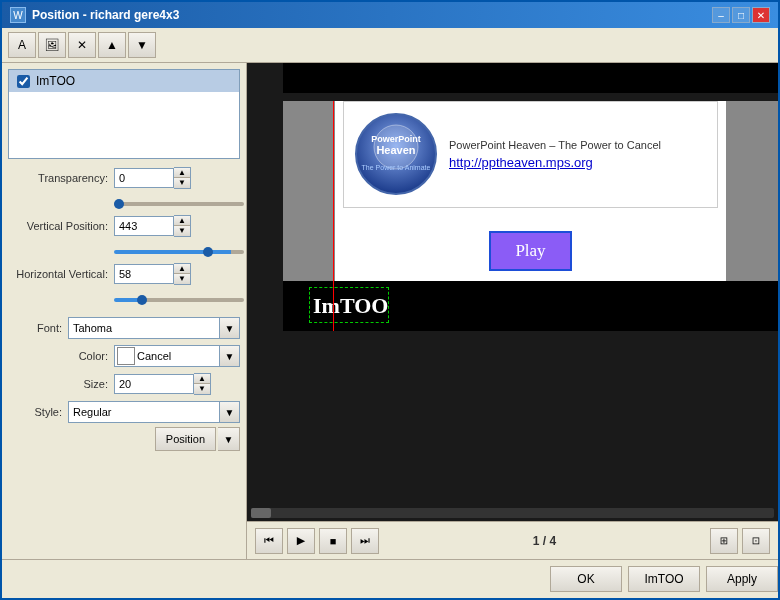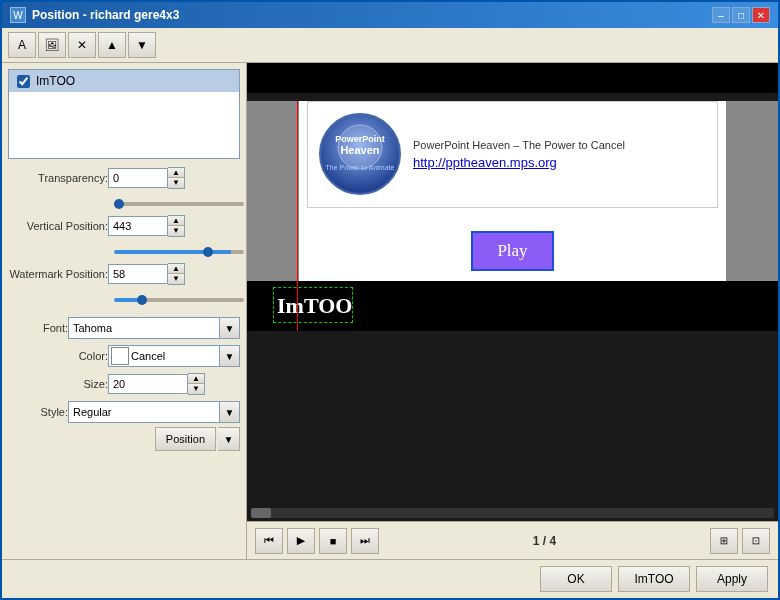--- a/index.html
+++ b/index.html
@@ -120,20 +120,21 @@
       accent-color: #1a5ba6;
     }
     .form-section {
       display: flex;
       flex-direction: column;
       gap: 6px;
     }
     .form-row {
       display: flex;
       align-items: center;
+      gap: 6px;
     }
     .form-label {
       width: 100px;
       font-size: 11px;
       color: #333;
       text-align: right;
     }
     .form-input-group {
       display: flex;
       align-items: center;
@@ -251,20 +252,21 @@
       background: #1a1a1a;
       display: flex;
       flex-direction: column;
       position: relative;
       overflow: hidden;
     }
     .preview-area {
       flex: 1;
       position: relative;
       overflow: hidden;
+      padding-left: 36px;
     }
     .red-line-v {
       position: absolute;
       left: 50px;
       top: 0;
       bottom: 0;
       width: 1px;
       background: red;
       z-index: 10;
     }
@@ -303,21 +305,21 @@
       background: linear-gradient(to bottom, #f5f3ee, #dbd8d0);
       cursor: pointer;
       display: flex;
       align-items: center;
       justify-content: center;
       font-size: 11px;
     }
     .dialog-footer {
       background: #ece9d8;
       border-top: 1px solid #b0a898;
-      padding: 6px 10px;
+      padding: 6px 0;
       display: flex;
       justify-content: flex-end;
       gap: 6px;
       flex-shrink: 0;
     }
     .dialog-btn {
       width: 72px;
       height: 26px;
       border: 1px solid #b0a898;
       background: linear-gradient(to bottom, #f5f3ee, #dbd8d0);
@@ -385,21 +387,21 @@
               <button class="spin-btn">▲</button>
               <button class="spin-btn">▼</button>
             </div>
           </div>
         </div>
         <div class="slider-row">
           <input type="range" class="slider" min="0" max="600" value="443" style="background: linear-gradient(to right, rgb(58, 141, 224) 90%, rgb(176, 168, 152) 90%);">
         </div>
 
         <div class="form-row">
-          <span class="form-label">Watermark Position:</span>
+          <span class="form-label">Horizontal Vertical:</span>
           <div class="form-input-group">
             <input type="text" class="num-input" value="58" style="">
             <div class="spin-btns">
               <button class="spin-btn">▲</button>
               <button class="spin-btn">▼</button>
             </div>
           </div>
         </div>
         <div class="slider-row">
           <input type="range" class="slider" min="0" max="300" value="58" style="background: linear-gradient(to right, rgb(58, 141, 224) 25%, rgb(176, 168, 152) 25%);">

